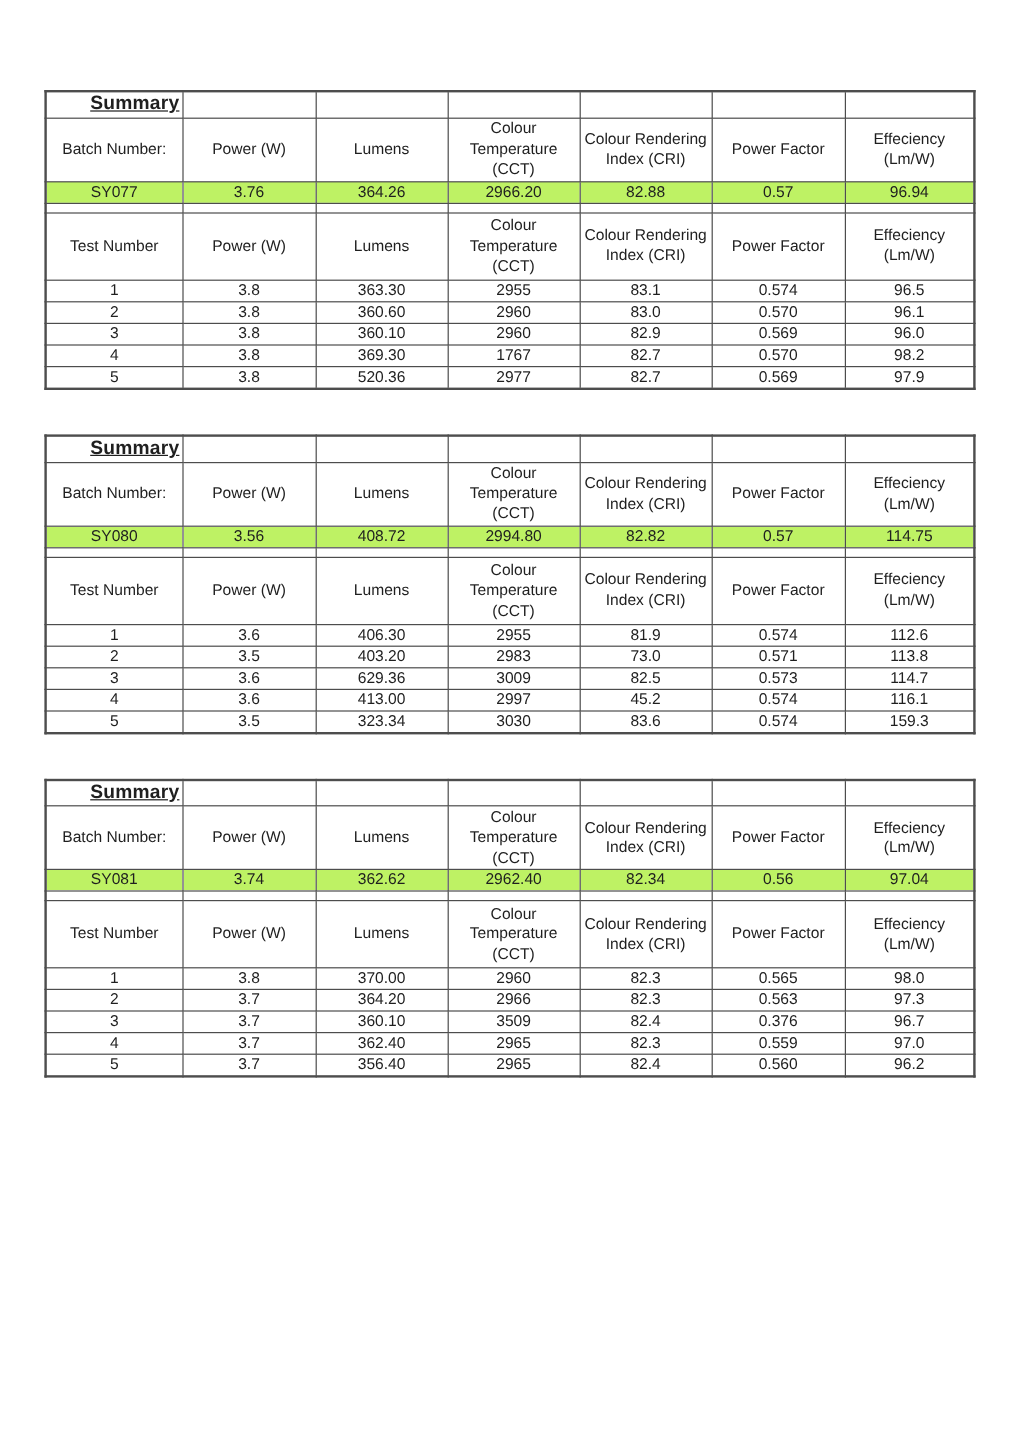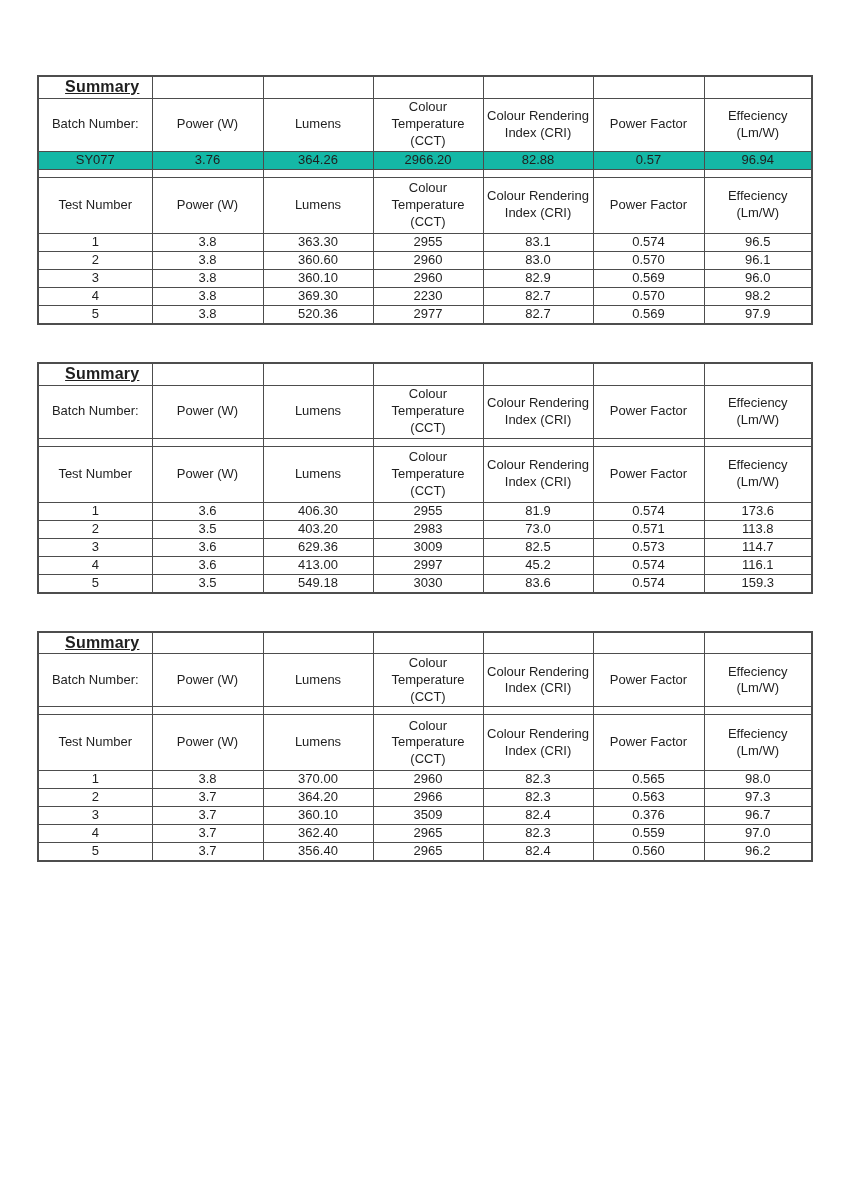--- a/index.html
+++ b/index.html
@@ -29,32 +29,32 @@
     font-size: 13px;
     text-align: center;
     vertical-align: middle;
     padding: 0 2px;
     line-height: 1.3;
     overflow: hidden;
     word-wrap: break-word;
   }
   .row-summary td { height: 20px; }
   td.summary-cell {
-    text-align: center;
+    text-align: right;
     font-weight: bold;
     font-size: 16px;
     text-decoration: underline;
     padding-left: 16px;
     letter-spacing: 0.2px;
   }
   .row-header td { height: 52px; }
   .row-test-header td { height: 55px; }
   .row-batch td {
     height: 17px;
-    background: #14b8a6;
+    background: #bef264;
   }
   .row-spacer td { height: 7px; }
   .row-test td { height: 17px; }
 </style>
 </head>
 <body>
 
 <div class="page">
     <table class="summary-table">
       <colgroup>
@@ -136,21 +136,21 @@
           <td>360.10</td>
           <td>2960</td>
           <td>82.9</td>
           <td>0.569</td>
           <td>96.0</td>
         </tr>
         <tr class="row-test">
           <td>4</td>
           <td>3.8</td>
           <td>369.30</td>
-          <td>2230</td>
+          <td>1767</td>
           <td>82.7</td>
           <td>0.570</td>
           <td>98.2</td>
         </tr>
         <tr class="row-test">
           <td>5</td>
           <td>3.8</td>
           <td>520.36</td>
           <td>2977</td>
           <td>82.7</td>
@@ -180,20 +180,29 @@
           <td></td>
         </tr>
         <tr class="row-header">
           <td>Batch Number:</td>
           <td>Power (W)</td>
           <td>Lumens</td>
           <td>Colour Temperature (CCT)</td>
           <td>Colour Rendering Index (CRI)</td>
           <td>Power Factor</td>
           <td>Effeciency (Lm/W)</td>
+        </tr>
+        <tr class="row-batch">
+          <td>SY080</td>
+          <td>3.56</td>
+          <td>408.72</td>
+          <td>2994.80</td>
+          <td>82.82</td>
+          <td>0.57</td>
+          <td>114.75</td>
         </tr>
         <tr class="row-spacer">
           <td></td>
           <td></td>
           <td></td>
           <td></td>
           <td></td>
           <td></td>
           <td></td>
         </tr>
@@ -206,21 +215,21 @@
           <td>Power Factor</td>
           <td>Effeciency (Lm/W)</td>
         </tr>
         <tr class="row-test">
           <td>1</td>
           <td>3.6</td>
           <td>406.30</td>
           <td>2955</td>
           <td>81.9</td>
           <td>0.574</td>
-          <td>173.6</td>
+          <td>112.6</td>
         </tr>
         <tr class="row-test">
           <td>2</td>
           <td>3.5</td>
           <td>403.20</td>
           <td>2983</td>
           <td>73.0</td>
           <td>0.571</td>
           <td>113.8</td>
         </tr>
@@ -238,21 +247,21 @@
           <td>3.6</td>
           <td>413.00</td>
           <td>2997</td>
           <td>45.2</td>
           <td>0.574</td>
           <td>116.1</td>
         </tr>
         <tr class="row-test">
           <td>5</td>
           <td>3.5</td>
-          <td>549.18</td>
+          <td>323.34</td>
           <td>3030</td>
           <td>83.6</td>
           <td>0.574</td>
           <td>159.3</td>
         </tr>
       </tbody>
     </table>
     <table class="summary-table">
       <colgroup>
         <col style="width: 114px;">
@@ -274,20 +283,29 @@
           <td></td>
         </tr>
         <tr class="row-header">
           <td>Batch Number:</td>
           <td>Power (W)</td>
           <td>Lumens</td>
           <td>Colour Temperature (CCT)</td>
           <td>Colour Rendering Index (CRI)</td>
           <td>Power Factor</td>
           <td>Effeciency (Lm/W)</td>
+        </tr>
+        <tr class="row-batch">
+          <td>SY081</td>
+          <td>3.74</td>
+          <td>362.62</td>
+          <td>2962.40</td>
+          <td>82.34</td>
+          <td>0.56</td>
+          <td>97.04</td>
         </tr>
         <tr class="row-spacer">
           <td></td>
           <td></td>
           <td></td>
           <td></td>
           <td></td>
           <td></td>
           <td></td>
         </tr>

